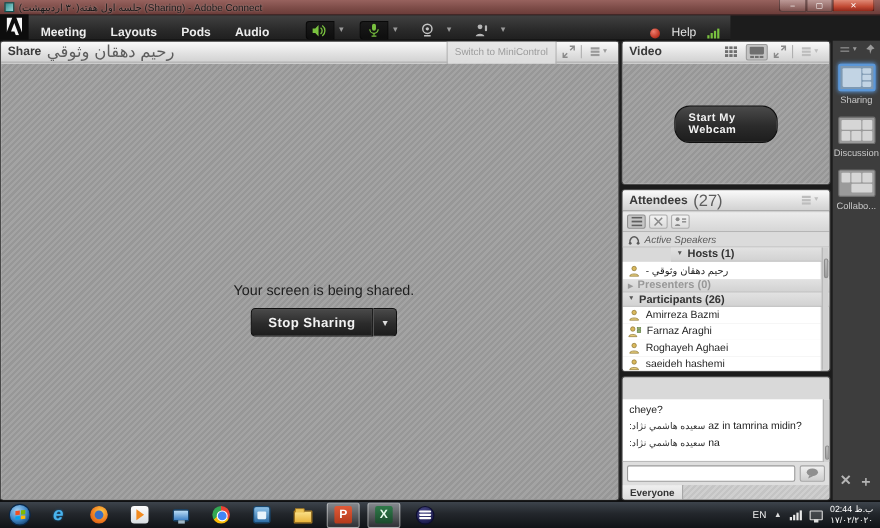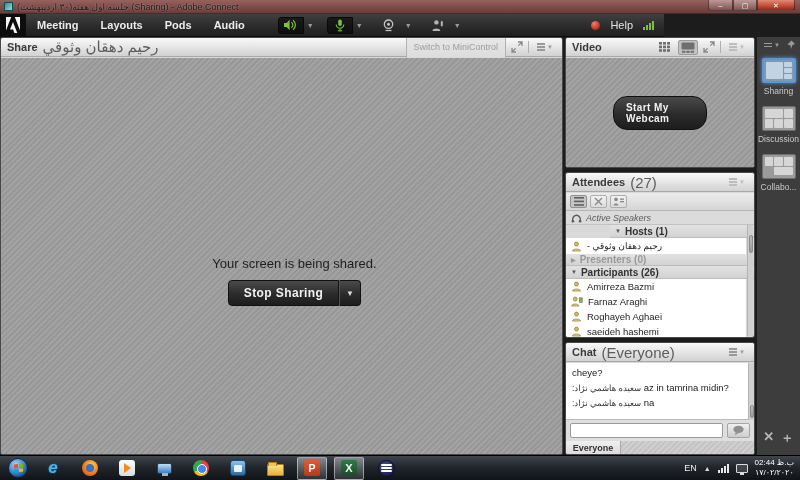--- a/index.html
+++ b/index.html
@@ -23,21 +23,21 @@
     background:linear-gradient(rgba(255,255,255,.35),rgba(255,255,255,.08));
     border:1px solid rgba(40,20,20,.6); border-top:none; color:#fff; font-size:7px; line-height:7px;
   }
   .winbtn.min { width:25px; border-radius:0 0 0 3px; }
   .winbtn.max { width:24px; }
   .winbtn.close { width:38px; background:linear-gradient(#e08a76,#c14a34 60%,#92291b); border-radius:0 0 3px 0; }
   
   #menubar {
     position:absolute; left:0; top:14px; width:664px; height:23px;
     background:linear-gradient(#404040,#2a2a2a 60%,#1f1f1f);
-    border-bottom:1px solid #0c0c0c; display:flex; align-items:center;
+    border-bottom:1px solid #0c0c0c; display:flex; align-items:flex-end;
   }
   #adobe-logo { width:26px; height:23px; background:#0d0d0d; position:relative; }
   #adobe-logo svg { position:absolute; left:6px; top:3px; }
   .menu-item { color:#ececec; font-size:11px; font-weight:bold; padding:0 11px; cursor:default; }
   .ctrl-group { display:flex; align-items:center; margin-left:22px; gap:10px; }
   .ctrl { display:flex; align-items:center; }
   .ctrl .btn {
     width:26px; height:17px; border-radius:3px 0 0 3px; display:flex; align-items:center; justify-content:center;
     background:linear-gradient(#1a1a1a,#0e0e0e); border:1px solid #090909;
   }
@@ -448,33 +448,20 @@
         </span>
       <span>saeideh hashemi</span>
     </div>
 
     <div class="vscroll" style="right:1px; top:52px; bottom:1px;">
       <div class="vthumb" style="top:10px; height:18px;"></div>
     </div>
   </div>
 
   <div class="pod" id="chat-pod">
-    <div class="pod-h">
-      <span class="pod-title">Chat</span>
-      <span class="pod-sub">(Everyone)</span>
-      <span class="spacer"></span>
-      <span class="pm">
-          <span class="pm-lines">
-            <i></i>
-            <i></i>
-            <i></i>
-          </span>
-          <span class="caret">▼</span>
-        </span>
-    </div>
     <div id="chat-msgs">
       <div class="msg">
         <span>cheye?</span>
       </div>
       <div class="msg">
         <span class="sender">سعيده هاشمي نژاد:</span>
         <span>az in tamrina  midin?</span>
       </div>
       <div class="msg">
         <span class="sender">سعيده هاشمي نژاد:</span>

